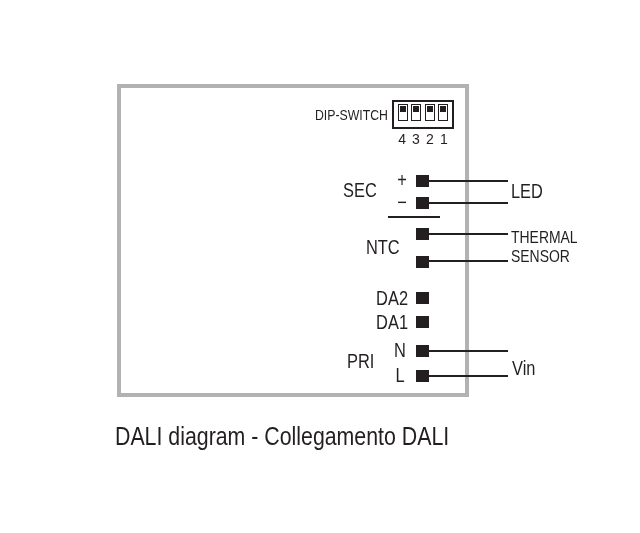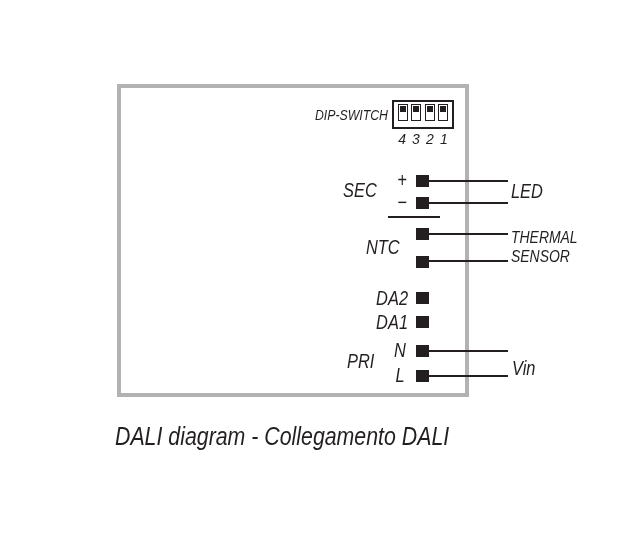--- a/index.html
+++ b/index.html
@@ -10,21 +10,20 @@
   * { margin: 0; padding: 0; box-sizing: border-box; }
   html, body { background: #fff; }
   body { font-family: "Liberation Sans", sans-serif; }
   .stage {
     position: relative;
     width: 640px;
     height: 533px;
     background: var(--background);
     overflow: hidden;
     color: var(--line);
-    font-style: italic;
   }
   .device-box {
     position: absolute;
     left: 117px; top: 84px;
     width: 352px; height: 313px;
     border: 4px solid var(--box_border);
     background: transparent;
   }
   .lbl {
     position: absolute;

